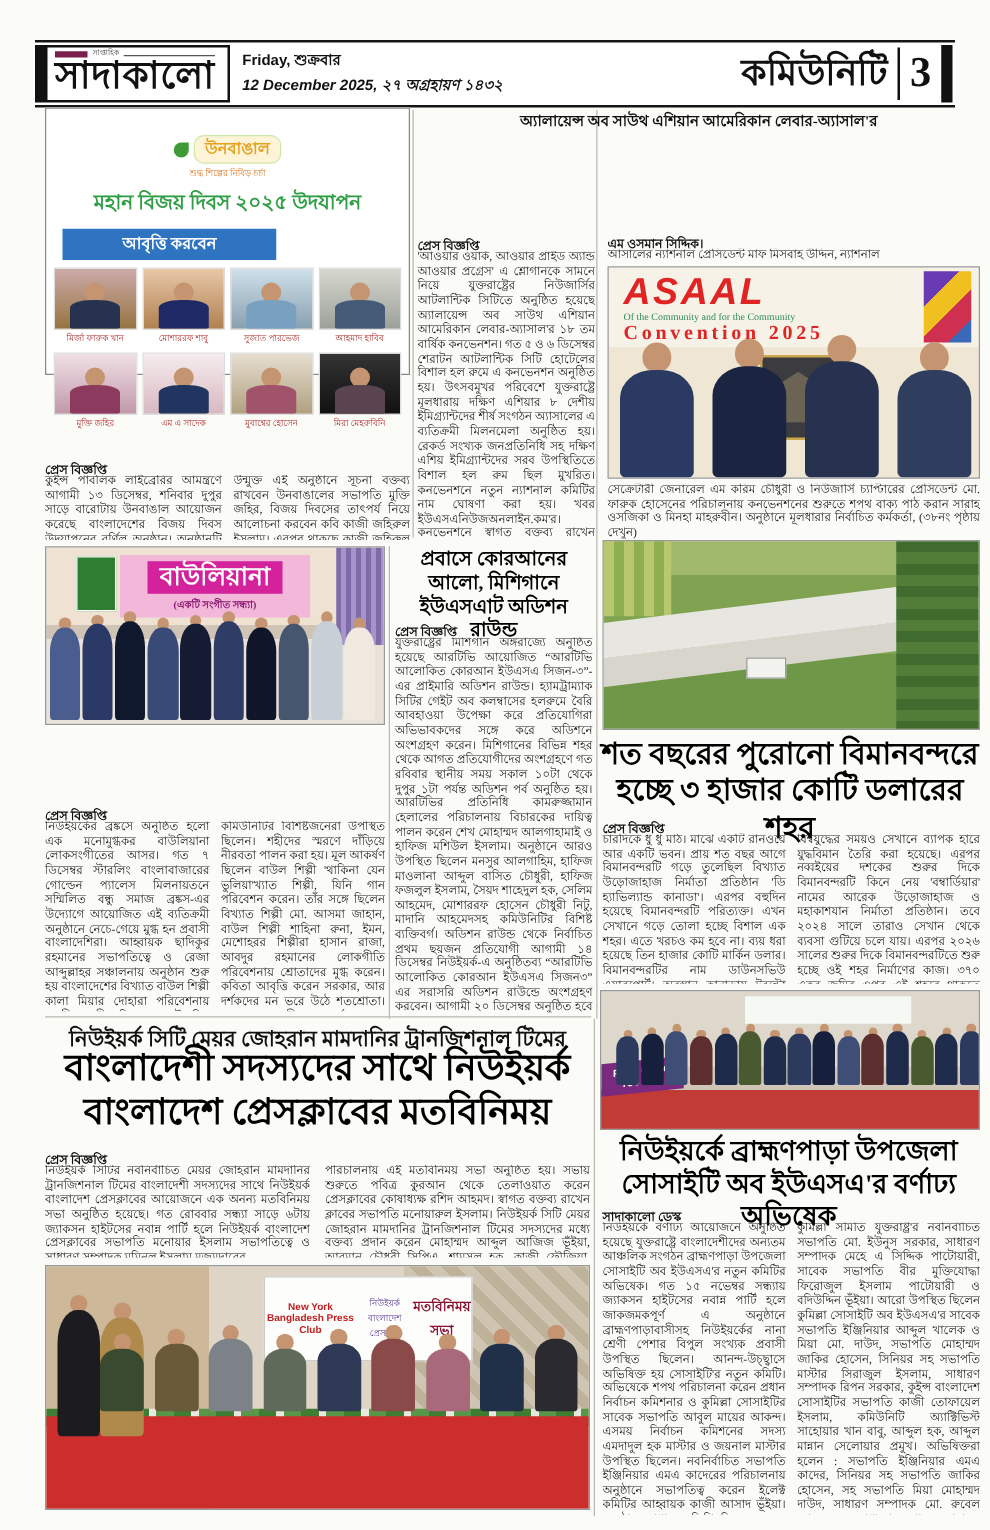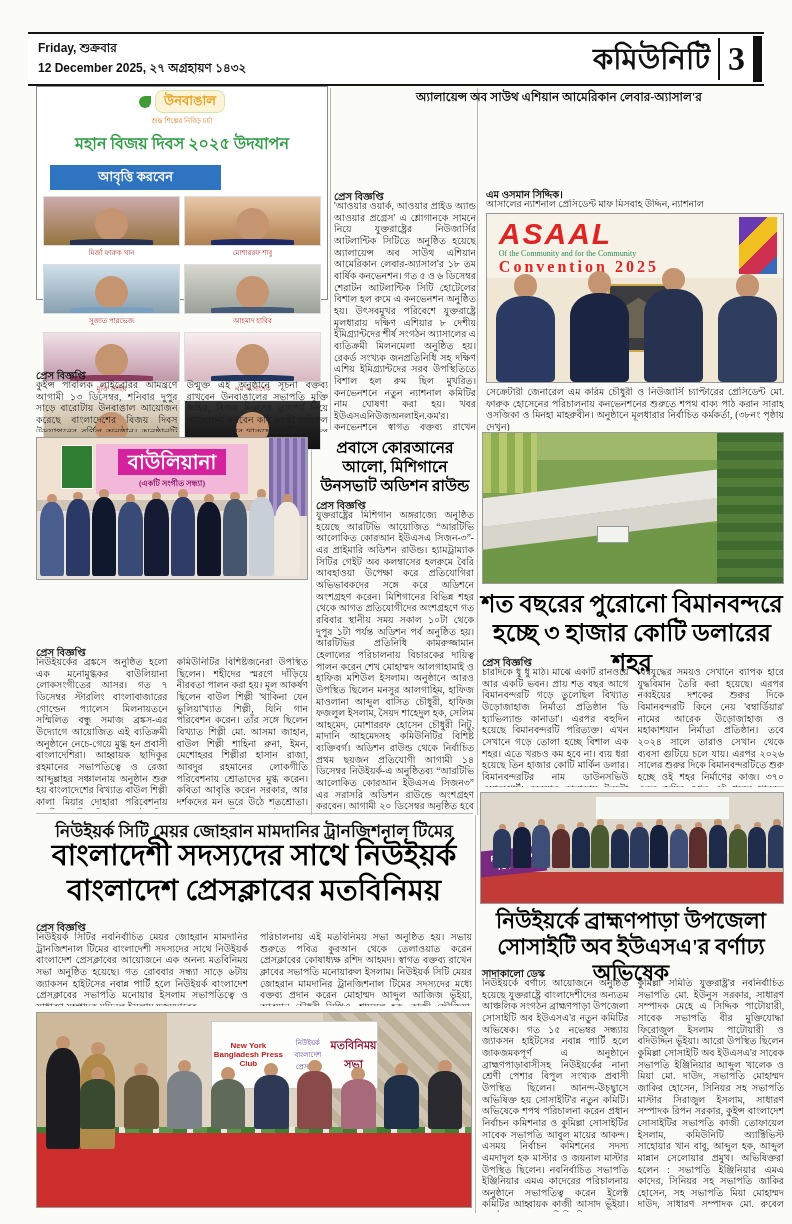--- a/index.html
+++ b/index.html
@@ -11,46 +11,46 @@
             border-bottom:2px solid #151515;display:flex;align-items:stretch;background:#fff;}
   .logo-box{border:2px solid #111;border-left:10px solid #111;margin:2px 0;display:flex;
             flex-direction:column;justify-content:center;padding:0 10px 2px 6px;background:#fff;}
   .logo-top{display:flex;align-items:center;gap:4px;font-size:6px;color:#333;line-height:1;}
   .logo-flag{width:26px;height:5px;background:#7a1e4e;display:inline-block;}
   .logo-mini{flex:1;border-bottom:1px solid #555;height:3px;}
   .logo-text{font-size:30px;font-weight:bold;line-height:1;letter-spacing:.5px;}
   .date-box{display:flex;flex-direction:column;justify-content:center;padding-left:10px;
             font-family:"Liberation Sans","DejaVu Sans",sans-serif;}
   .date-line1{font-size:12px;font-weight:bold;}
-  .date-line2{font-size:12px;font-weight:bold;}
+  .date-line2{font-size:12px;font-weight:bold;font-style:italic;}
   .section-box{margin-left:auto;display:flex;align-items:center;gap:8px;padding-right:2px;}
   .section-title{font-size:29px;font-weight:bold;line-height:1;}
   .section-sep{width:2px;background:#111;align-self:stretch;margin:4px 0;}
   .page-num{font-size:34px;font-weight:bold;line-height:1;}
   .section-bar{width:9px;background:#111;align-self:stretch;margin:2px 0;}
   
   .kicker{font-weight:bold;text-align:center;}
   .headline{font-weight:bold;text-align:center;line-height:1.22;color:#000;}
   .byline{font-weight:bold;font-size:10px;}
   .body-txt{font-size:9.4px;line-height:1.24;text-align:justify;color:#1c1c1c;overflow:hidden;}
   .cols2{display:flex;gap:9px;}
   .cols2>div{flex:1;overflow:hidden;}
   .vr{position:absolute;width:1px;background:#b9b9b2;}
   .hr{position:absolute;height:1px;background:#b9b9b2;}
   
-  .ad-box{border:1.5px solid #8a8a84;background:#fff;padding:3px 7px;box-sizing:border-box;text-align:center;}
+  .ad-box{border:1.5px solid #8a8a84;background:#fff;padding:21px 7px;box-sizing:border-box;text-align:center;}
   .ad-logo{display:flex;align-items:center;justify-content:center;gap:4px;}
   .ad-logo-leaf{width:12px;height:12px;border-radius:50% 0 50% 50%;background:#3f9b35;}
   .ad-logo-text{font-size:13px;font-weight:bold;color:#e8a021;background:#fdf4d8;
                 border:1px solid #cfe7a8;border-radius:8px;padding:0 8px;}
   .ad-tagline{font-size:7px;color:#e07820;margin-top:2px;}
   .ad-title{font-size:16px;font-weight:bold;color:#2f9e44;margin-top:4px;}
   .ad-banner{margin:7px auto 6px 6px;width:62%;background:#2f74c0;color:#fff;font-size:13px;
              font-weight:bold;padding:2px 0;}
-  .ad-grid{display:grid;grid-template-columns:repeat(2,1fr);gap:5px 6px;margin-top:2px;}
+  .ad-grid{display:grid;grid-template-columns:repeat(4,1fr);gap:5px 6px;margin-top:2px;}
   .ad-cell{display:flex;flex-direction:column;align-items:center;}
   .ad-photo{position:relative;width:100%;height:48px;overflow:hidden;border:1px solid #ddd;}
   .ad-name{font-size:7px;color:#b03030;margin-top:1px;white-space:nowrap;overflow:hidden;}
   
   .photo{position:absolute;overflow:hidden;border:1px solid #999;box-sizing:border-box;}
   .pfig{position:absolute;display:flex;flex-direction:column;align-items:center;}
   .phead{width:40%;aspect-ratio:1/1;border-radius:50%;background:#c59572;flex:0 0 auto;}
   .pbody{width:100%;flex:1;border-radius:45% 45% 8% 8% / 26% 26% 5% 5%;margin-top:-2px;background:#334;}
   
   .ph-bauliana{background:linear-gradient(180deg,#efe2d2 0 44%,#cfc4b6 44% 52%,#e8e2da 52% 100%);}
@@ -113,20 +113,28 @@
   .bg6{background:linear-gradient(180deg,#f6ecee 0,#d8b8c0 100%);}
   .bg7{background:linear-gradient(180deg,#e6ded0 0,#b0a080 100%);}
   .bg8{background:linear-gradient(180deg,#333 0,#111 100%);}
 </style>
 </head>
 <body>
 
 <div class="page">
 
   <div class="abs masthead">
+    <div class="logo-box">
+      <div class="logo-top">
+        <span class="logo-flag"></span>
+        <span>সাপ্তাহিক</span>
+        <span class="logo-mini"></span>
+      </div>
+      <div class="logo-text">সাদাকালো</div>
+    </div>
     <div class="date-box">
       <span class="date-line1">Friday, শুক্রবার</span>
       <span class="date-line2">12 December 2025, ২৭ অগ্রহায়ণ ১৪৩২</span>
     </div>
     <div class="section-box">
       <span class="section-title">কমিউনিটি</span>
       <span class="section-sep"></span>
       <span class="page-num">3</span>
       <span class="section-bar"></span>
     </div>
@@ -307,21 +315,21 @@
         <div class="phead"></div>
         <div class="pbody" style="background: rgb(239, 233, 223);"></div>
       </div>
     </div>
   <div class="abs byline" style="left:36px;top:645px;">প্রেস বিজ্ঞপ্তি</div>
   <div class="abs cols2" style="left:36px;top:657px;width:272px;height:152px;">
     <div class="body-txt">নিউইয়র্কের ব্রঙ্কসে অনুষ্ঠিত হলো এক মনোমুগ্ধকর বাউলিয়ানা লোকসংগীতের আসর। গত ৭ ডিসেম্বর স্টারলিং বাংলাবাজারের গোল্ডেন প্যালেস মিলনায়তনে সম্মিলিত বন্ধু সমাজ ব্রঙ্কস-এর উদ্যোগে আয়োজিত এই ব্যতিক্রমী অনুষ্ঠানে নেচে-গেয়ে মুগ্ধ হন প্রবাসী বাংলাদেশিরা। আহ্বায়ক ছাদিকুর রহমানের সভাপতিত্বে ও রেজা আব্দুল্লাহর সঞ্চালনায় অনুষ্ঠান শুরু হয় বাংলাদেশের বিখ্যাত বাউল শিল্পী কালা মিয়ার দোহারা পরিবেশনায় জাতীয় সংগীত দিয়ে। পরে স্টারলিং বাংলাবাজারের ব্যবসায়ী ও এবিএম মাল্টিমিডিয়ার সিইও জামাল আহমেদ মূল অনুষ্ঠান উদ্বোধন করেন। অনুষ্ঠানে বীর মুক্তিযোদ্ধা, ব্যবসায়ী, শিক্ষাবিদসহ</div>
     <div class="body-txt">কমিউনিটির বিশিষ্টজনেরা উপস্থিত ছিলেন। শহীদের স্মরণে দাঁড়িয়ে নীরবতা পালন করা হয়। মূল আকর্ষণ ছিলেন বাউল শিল্পী 'থাকিনা যেন ভুলিয়া'খ্যাত শিল্পী, যিনি গান পরিবেশন করেন। তাঁর সঙ্গে ছিলেন বিখ্যাত শিল্পী মো. আসমা জাহান, বাউল শিল্পী শাহিনা রুনা, ইমন, মেশোহরর শিল্পীরা হাসান রাজা, আবদুর রহমানের লোকগীতি পরিবেশনায় শ্রোতাদের মুগ্ধ করেন। কবিতা আবৃত্তি করেন সরকার, আর দর্শকদের মন ভরে উঠে শতশ্রোতা। সন্ধ্যা থেকে গভীর রাত পর্যন্ত হলরুম কানায় কানায় পূর্ণ।   (৩৮নং পৃষ্ঠায় দেখুন)</div>
   </div>
 
-  <div class="abs headline" style="left:316px;top:439px;width:158px;font-size:15.5px;">প্রবাসে কোরআনের আলো, মিশিগানে উনসভাট অডিশন রাউন্ড</div>
+  <div class="abs headline" style="left:316px;top:439px;width:158px;font-size:15.5px;">প্রবাসে কোরআনের আলো, মিশিগানে ইউএসএাট অডিশন রাউন্ড</div>
   <div class="abs byline" style="left:316px;top:498px;">প্রেস বিজ্ঞপ্তি</div>
   <div class="abs body-txt" style="left:316px;top:510px;width:158px;height:300px;">যুক্তরাষ্ট্রের মিশিগান অঙ্গরাজ্যে অনুষ্ঠিত হয়েছে আরটিভি আয়োজিত “আরটিভি আলোকিত কোরআন ইউএসএ সিজন-৩”-এর প্রাইমারি অডিশন রাউন্ড। হ্যামট্রাম্যাক সিটির গেইট অব কলম্বাসের হলরুমে বৈরি আবহাওয়া উপেক্ষা করে প্রতিযোগিরা অভিভাবকদের সঙ্গে করে অডিশনে অংশগ্রহণ করেন। মিশিগানের বিভিন্ন শহর থেকে আগত প্রতিযোগীদের অংশগ্রহণে গত রবিবার স্থানীয় সময় সকাল ১০টা থেকে দুপুর ১টা পর্যন্ত অডিশন পর্ব অনুষ্ঠিত হয়। আরটিভির প্রতিনিধি কামরুজ্জামান হেলালের পরিচালনায় বিচারকের দায়িত্ব পালন করেন শেখ মোহাম্মদ আলগাহামাই ও হাফিজ মশিউল ইসলাম। অনুষ্ঠানে আরও উপস্থিত ছিলেন মনসুর আলগাহিম, হাফিজ মাওলানা আব্দুল বাসিত চৌধুরী, হাফিজ ফজলুল ইসলাম, সৈয়দ শাহেদুল হক, সেলিম আহমেদ, মোশাররফ হোসেন চৌধুরী নিটু, মাদানি আহমেদসহ কমিউনিটির বিশিষ্ট ব্যক্তিবর্গ। অডিশন রাউন্ড থেকে নির্বাচিত প্রথম ছয়জন প্রতিযোগী আগামী ১৪ ডিসেম্বর নিউইয়র্ক-এ অনুষ্ঠিতব্য “আরটিভি আলোকিত কোরআন ইউএসএ সিজন৩” এর সরাসরি অডিশন রাউন্ডে অংশগ্রহণ করবেন। আগামী ২০ ডিসেম্বর অনুষ্ঠিত হবে এই প্রতিযোগিতার গ্র্যান্ড ফিনালে। আয়োজক সংস্থা ইউএসএ ইনকরপোরেশন-এর উদ্যোগে যুক্তরাষ্ট্রের মাটিতে আয়োজিত “আরটিভি আলোকিত কোরআন” ইতোমধ্যেই প্রবাসী বাংলাদেশিদের মাঝে ব্যাপক সাড়া ফেলেছে।</div>
 
   <div class="abs photo ph-aerial" style="left:482px;top:432px;width:302px;height:152px;">
     <div class="aer-field"></div>
     <div class="aer-runway"></div>
     <div class="aer-trees"></div>
     <div class="aer-bldg"></div>
   </div>
   <div class="abs headline" style="left:480px;top:590px;width:304px;font-size:24px;">শত বছরের পুরোনো বিমানবন্দরে হচ্ছে ৩ হাজার কোটি ডলারের শহর</div>

